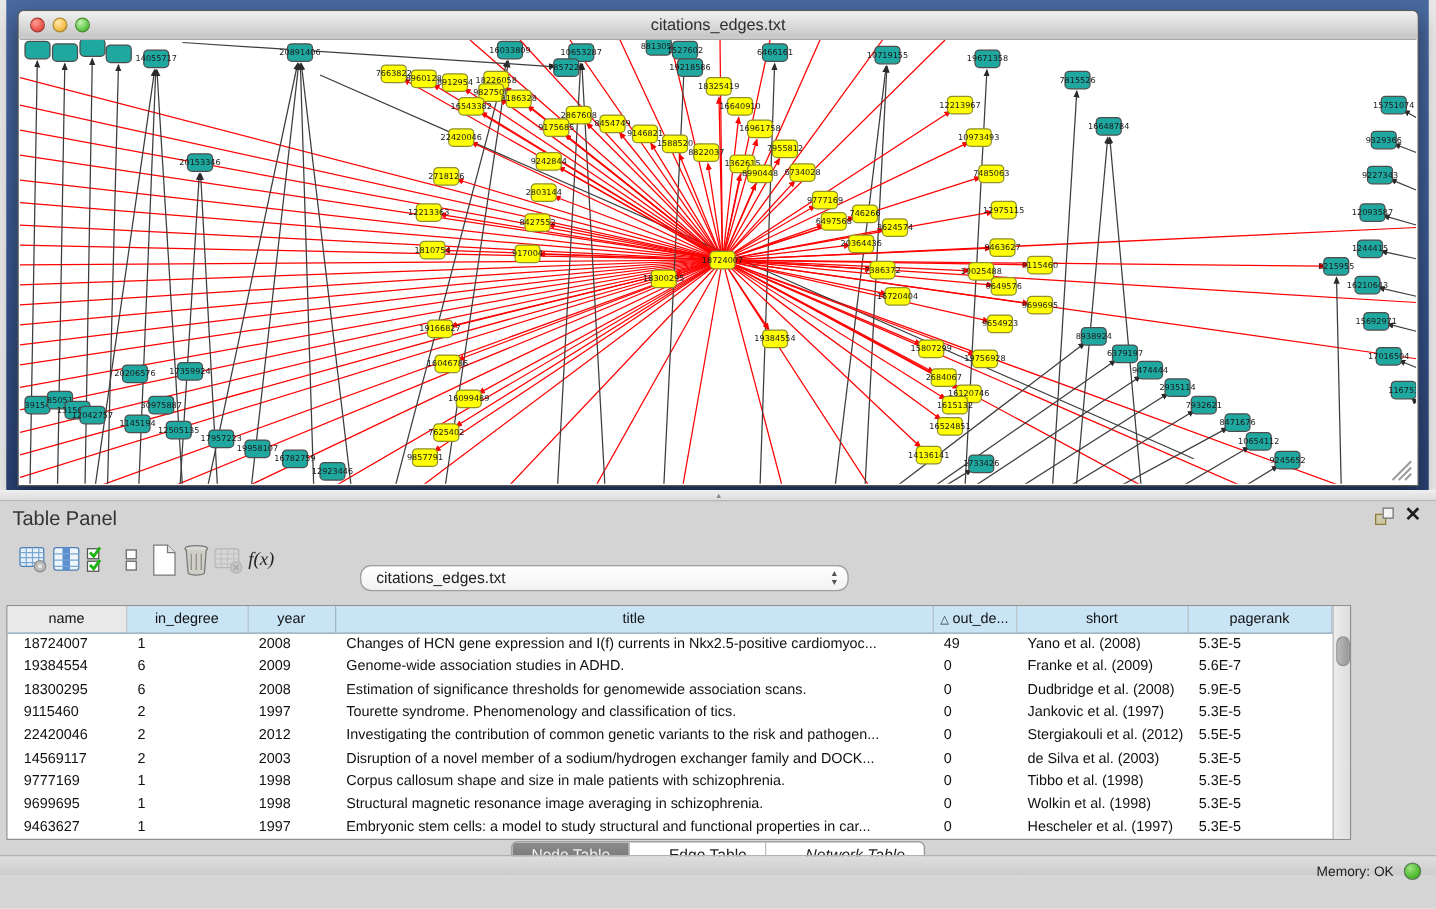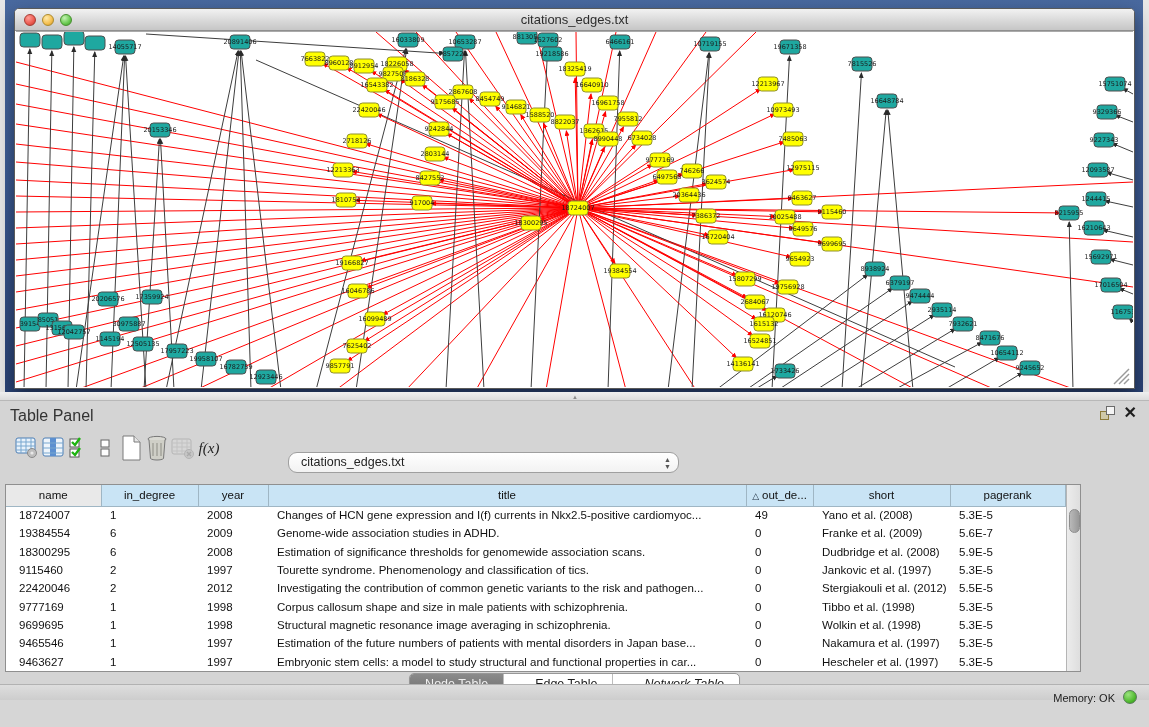--- a/index.html
+++ b/index.html
@@ -858,47 +858,47 @@
             <tr>
               <td class="c-name">22420046</td>
               <td>2</td>
               <td>2012</td>
               <td>Investigating the contribution of common genetic variants to the risk and pathogen...</td>
               <td>0</td>
               <td>Stergiakouli et al. (2012)</td>
               <td>5.5E-5</td>
             </tr>
             <tr>
+              <td class="c-name">14569117</td>
+              <td>2</td>
+              <td>2003</td>
+              <td>Disruption of a novel member of a sodium/hydrogen exchanger family and DOCK...</td>
+              <td>0</td>
+              <td>de Silva et al. (2003)</td>
+              <td>5.3E-5</td>
+            </tr>
+            <tr>
               <td class="c-name">9777169</td>
               <td>1</td>
               <td>1998</td>
               <td>Corpus callosum shape and size in male patients with schizophrenia.</td>
               <td>0</td>
               <td>Tibbo et al. (1998)</td>
               <td>5.3E-5</td>
             </tr>
             <tr>
               <td class="c-name">9699695</td>
               <td>1</td>
               <td>1998</td>
               <td>Structural magnetic resonance image averaging in schizophrenia.</td>
               <td>0</td>
               <td>Wolkin et al. (1998)</td>
               <td>5.3E-5</td>
             </tr>
             <tr>
-              <td class="c-name">9465546</td>
-              <td>1</td>
-              <td>1997</td>
-              <td>Estimation of the future numbers of patients with mental disorders in Japan base...</td>
-              <td>0</td>
-              <td>Nakamura et al. (1997)</td>
-              <td>5.3E-5</td>
-            </tr>
-            <tr>
               <td class="c-name">9463627</td>
               <td>1</td>
               <td>1997</td>
               <td>Embryonic stem cells: a model to study structural and functional properties in car...</td>
               <td>0</td>
               <td>Hescheler et al. (1997)</td>
               <td>5.3E-5</td>
             </tr>
           </tbody>
         </table>

